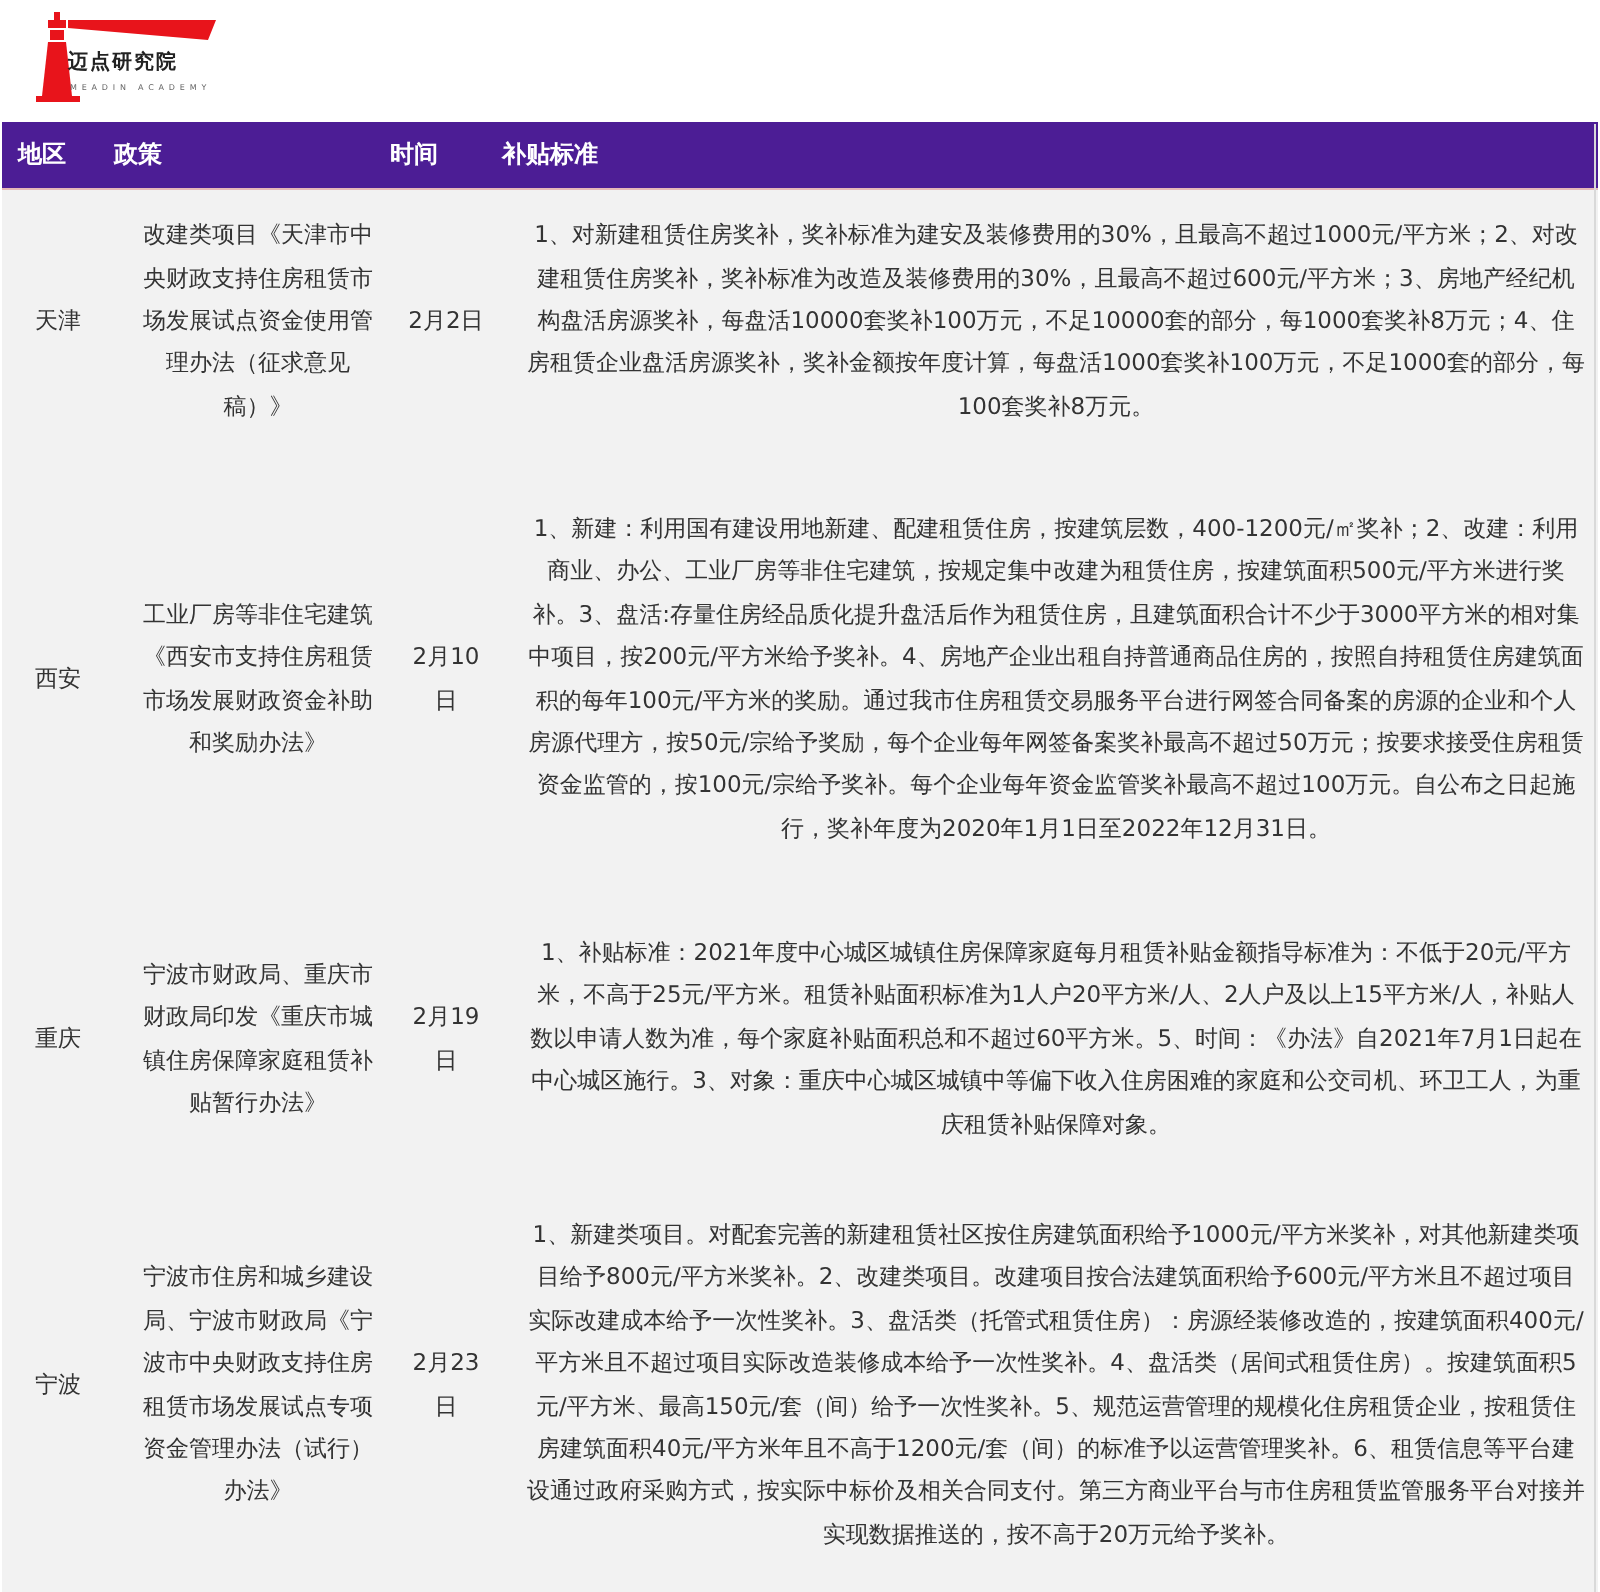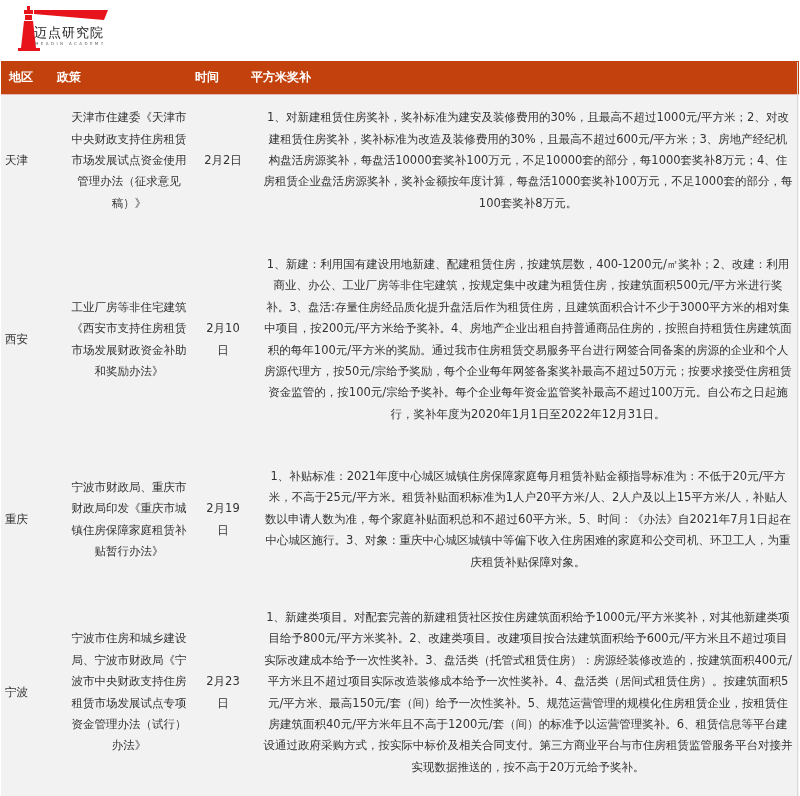--- a/index.html
+++ b/index.html
@@ -5,45 +5,45 @@
     html, body { margin: 0; padding: 0; background: #ffffff; }
     body {
       width: 800px; height: 796px; overflow: hidden;
       font-family: "DejaVu Sans", "Liberation Sans", sans-serif;
       color: #333333;
     }
     .logo-bar { position: relative; height: 61px; width: 800px; background: #fff; }
     .logo { position: absolute; left: 12px; top: 4px; width: 100px; height: 52px; }
     .logo-text {
       position: absolute; left: 34px; top: 24px;
-      font-size: 13px; font-weight: normal; color: #222; letter-spacing: 1px;
+      font-size: 10px; font-weight: bold; color: #222; letter-spacing: 1px;
       font-family: "DejaVu Sans", sans-serif;
     }
     .logo-sub {
       position: absolute; left: 35px; top: 41px;
       font-size: 4px; color: #666; letter-spacing: 2.4px;
       font-family: "DejaVu Sans", sans-serif;
     }
     table.policy {
       border-collapse: collapse; width: 798px; margin-left: 1px;
       table-layout: fixed;
     }
-    thead tr { background: #c2410c; height: 33px; }
+    thead tr { background: #4c1d95; height: 33px; }
     thead th {
       color: #ffffff; font-weight: bold; font-size: 12px;
       padding: 0; text-align: left;
       border-bottom: 1px solid #e6b8b8;
     }
     thead th.col-region { text-align: left; padding-left: 8px; }
     tbody tr { background: #f2f2f2; }
     tbody td {
       font-size: 11.5px; line-height: 21.4px; vertical-align: middle;
       color: #333;
     }
-    td.col-region { text-align: left; padding: 0 4px; margin-left: 44px; }
+    td.col-region { text-align: center; padding: 0 4px; margin-left: 44px; }
     td.col-policy { text-align: center; padding: 0 4px 0 10px; }
     td.col-time { text-align: center; padding: 13px 6px; }
     td.col-content { text-align: center; padding: 5px 6px 5px 12px; }
     tr.row-tianjin { height: 133px; }
     tr.row-xian { height: 225px; }
     tr.row-chongqing { height: 135px; }
     tr.row-ningbo { height: 211px; }
     .right-edge { position: absolute; left: 797px; top: 62px; width: 1px; height: 734px; background: #d9d9d9; }
   </style>
 </head>
@@ -70,27 +70,27 @@
     <col style="width:56px">
     <col style="width:138px">
     <col style="width:56px">
     <col style="width:548px">
   </colgroup>
   <thead>
     <tr>
       <th class="col-region">地区</th>
       <th>政策</th>
       <th>时间</th>
-      <th>平方米奖补</th>
+      <th>补贴标准</th>
     </tr>
   </thead>
   <tbody>
     <tr class="row-tianjin">
       <td class="col-region">天津</td>
-      <td class="col-policy">天津市住建委《天津市中央财政支持住房租赁市场发展试点资金使用管理办法（征求意见稿）》</td>
+      <td class="col-policy">改建类项目《天津市中央财政支持住房租赁市场发展试点资金使用管理办法（征求意见稿）》</td>
       <td class="col-time">2月2日</td>
       <td class="col-content">1、对新建租赁住房奖补，奖补标准为建安及装修费用的30%，且最高不超过1000元/平方米；2、对改建租赁住房奖补，奖补标准为改造及装修费用的30%，且最高不超过600元/平方米；3、房地产经纪机构盘活房源奖补，每盘活10000套奖补100万元，不足10000套的部分，每1000套奖补8万元；4、住房租赁企业盘活房源奖补，奖补金额按年度计算，每盘活1000套奖补100万元，不足1000套的部分，每100套奖补8万元。</td>
     </tr>
     <tr class="row-xian">
       <td class="col-region">西安</td>
       <td class="col-policy">工业厂房等非住宅建筑《西安市支持住房租赁市场发展财政资金补助和奖励办法》</td>
       <td class="col-time">2月10日</td>
       <td class="col-content">1、新建：利用国有建设用地新建、配建租赁住房，按建筑层数，400-1200元/㎡奖补；2、改建：利用商业、办公、工业厂房等非住宅建筑，按规定集中改建为租赁住房，按建筑面积500元/平方米进行奖补。3、盘活:存量住房经品质化提升盘活后作为租赁住房，且建筑面积合计不少于3000平方米的相对集中项目，按200元/平方米给予奖补。4、房地产企业出租自持普通商品住房的，按照自持租赁住房建筑面积的每年100元/平方米的奖励。通过我市住房租赁交易服务平台进行网签合同备案的房源的企业和个人房源代理方，按50元/宗给予奖励，每个企业每年网签备案奖补最高不超过50万元；按要求接受住房租赁资金监管的，按100元/宗给予奖补。每个企业每年资金监管奖补最高不超过100万元。自公布之日起施行，奖补年度为2020年1月1日至2022年12月31日。</td>
     </tr>
     <tr class="row-chongqing">

